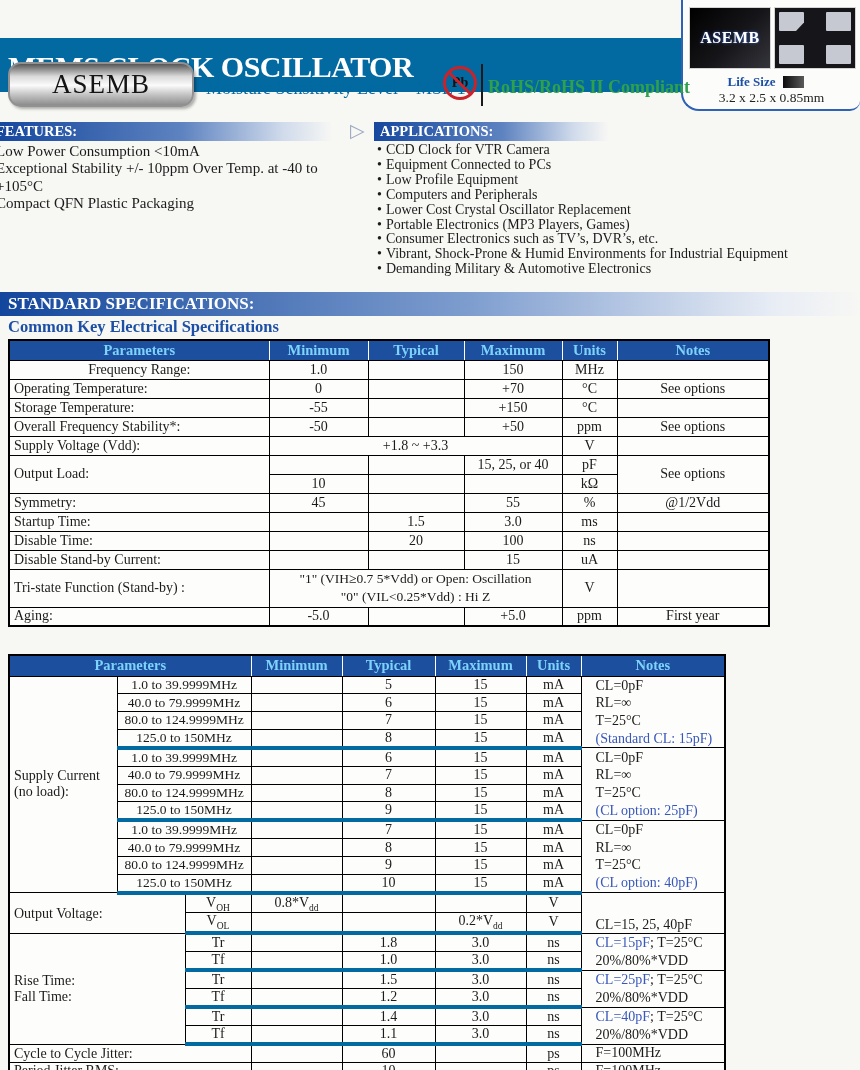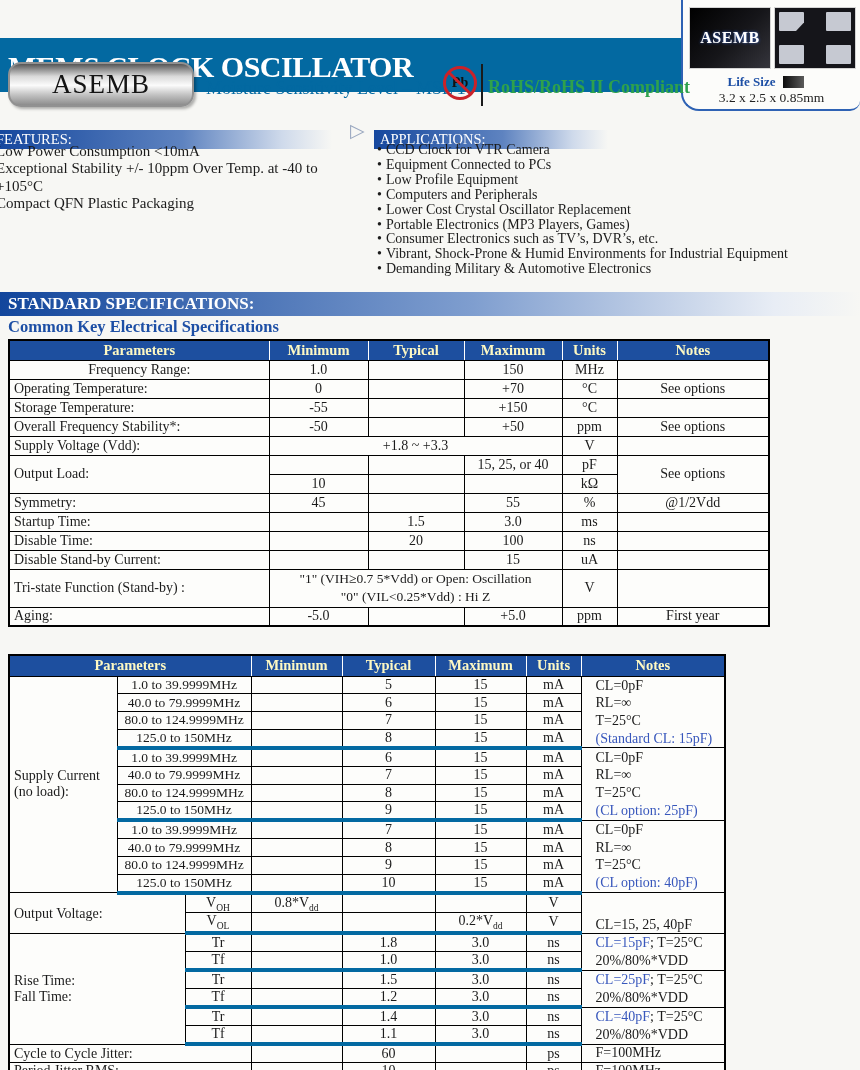--- a/index.html
+++ b/index.html
@@ -56,43 +56,43 @@
   .pb-wrap { position:absolute; left:443px; top:66px; width:34px; height:34px;
     border:3px solid #cb2229; border-radius:50%; }
   .pb-wrap span { position:absolute; left:0; top:6px; width:100%; text-align:center;
     font-weight:bold; font-size:14px; color:#111; }
   .pb-slash { position:absolute; left:-2px; top:13px; width:32px; height:3px;
     background:#cb2229; transform:rotate(45deg); }
   .vline { position:absolute; left:481px; top:64px; width:2px; height:42px; background:#1a1a1a; }
   .rohs { position:absolute; left:488px; top:77px; color:#2fa14c; font-weight:bold;
     font-size:18px; white-space:nowrap; }
   
-  .grad-banner { color:#fff; font-weight:normal; font-size:14.5px; line-height:19px;
-    background:linear-gradient(90deg,#16489e 0%,#5e83c0 55%,#cfdaeb 85%,rgba(247,247,244,0) 100%);margin-top:8px; }
+  .grad-banner { color:#fff; font-weight:bold; font-size:14.5px; line-height:19px;
+    background:linear-gradient(90deg,#16489e 0%,#5e83c0 55%,#cfdaeb 85%,rgba(247,247,244,0) 100%); }
   .features-banner { position:absolute; left:0; top:122px; width:332px; height:19px; }
   .features-banner span { margin-left:-4px; }
   .apps-arrow { position:absolute; left:350px; top:119px; font-size:19px; color:#9aa8c0; }
   .apps-banner { position:absolute; left:374px; top:122px; width:234px; height:19px; padding-left:6px; }
   .std-banner { position:absolute; left:0; top:292px; width:860px; height:24px;
     color:#fff; font-weight:bold; font-size:17px; line-height:24px; padding-left:8px;
     background:linear-gradient(90deg,#12469c 0%,#7f9ecf 55%,#e8edf5 90%,#f7f7f4 100%); }
   
   .features-list { position:absolute; left:-4px; top:143px; width:352px;
     font-size:15px; line-height:17.3px; color:#1b1b1b; list-style:none; }
   .apps-list { position:absolute; left:377px; top:143px; width:480px;
     font-size:14px; line-height:14.9px; color:#1b1b1b; list-style:none; }
   .apps-list .blt { margin-right:4px; }
   
   .tbl-title { position:absolute; left:8px; color:#1d4fa5; font-weight:bold; font-size:16.5px; }
   .t1-title { top:317px; }
   .t2-title { top:628px; }
   
   table { position:absolute; border-collapse:collapse; table-layout:fixed;
     background:#fdfdfb; }
-  th { background:#1d4f9f; color:#fef9c3; font-weight:bold; font-size:14.5px;
+  th { background:#1d4f9f; color:#7dd3fc; font-weight:bold; font-size:14.5px;
     border-left:1px solid #fff; border-right:1px solid #fff;
     border-top:1px solid #000; border-bottom:1px solid #000; }
   td { border:1px solid #000; font-size:14px; text-align:center;
     padding:0 4px; overflow:hidden; white-space:nowrap; }
   .t1 { left:8px; top:339px; width:760px; border:2px solid #000; }
   .t1 th { height:20px; }
   .t1 td { height:19px; }
   .t2 { left:8px; top:654px; width:716px; border:2px solid #000; }
   .t2 th { height:21px; }
   .t2 td { height:17.7px; }

